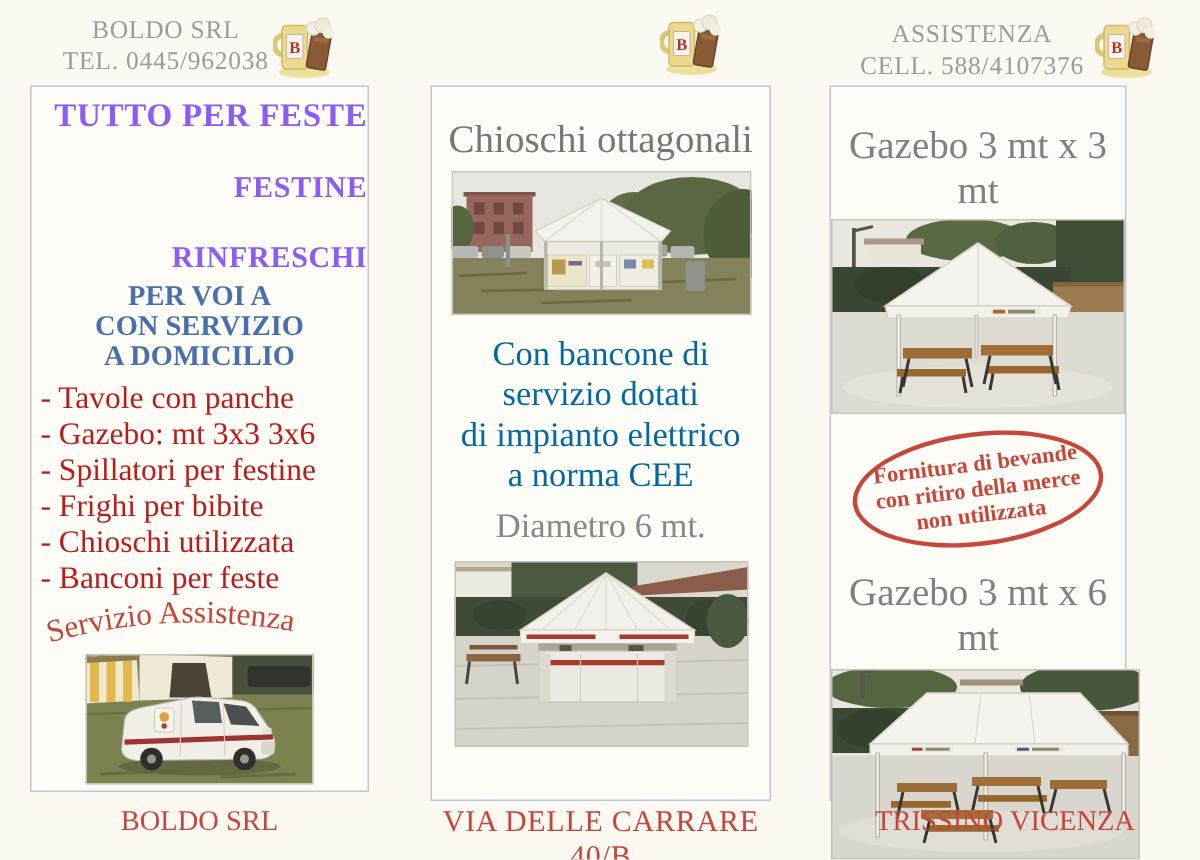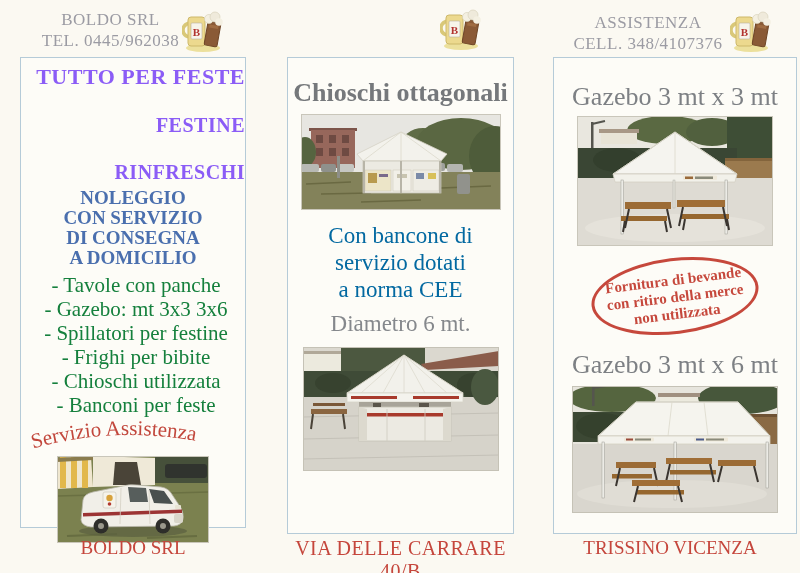--- a/index.html
+++ b/index.html
@@ -13,31 +13,31 @@
   #hdr-left{left:28px;top:9px;width:165px;}
   #hdr-right{left:558px;top:12px;width:180px;}
   .logo{position:absolute;width:42px;height:46px;}
   #logo-left{left:182px;top:7px;}
   #logo-center{left:440px;top:5px;}
   #logo-right{left:730px;top:7px;}
   
   .panel{position:absolute;top:57px;border:1px solid #b5cbd8;background:#fdfcf7;box-sizing:border-box;}
   #panel-left{left:20px;width:226px;height:471px;}
   #panel-center{left:287px;width:227px;height:477px;}
-  #panel-right{left:553px;width:244px;height:477px;}
+  #panel-right{left:553px;width:198px;height:477px;}
   
   .lp-t1{margin-top:6px;text-align:right;font-family:Liberation Serif, serif;
          font-weight:bold;color:#8b5cf6;font-size:22px;letter-spacing:.5px;}
   .lp-t2{margin-top:24px;font-size:20px;}
   .lp-sub{margin-top:4px;text-align:center;font-weight:bold;color:#4a6fae;font-size:19px;line-height:20px;}
-  .lp-list{margin:5px 0 0 6px;color:#15803d;font-size:21px;line-height:24px;text-align:center;}
+  .lp-list{margin:5px 0 0 6px;color:#b91c1c;font-size:21px;line-height:24px;}
   .arc-svg{display:block;margin:1px auto 0 auto;}
   .photo{display:block;margin:2px auto 0 auto;}
   
-  .cp-title{margin-top:20px;text-align:center;color:#75787b;font-size:26px;font-weight:bold;}
+  .cp-title{margin-top:20px;text-align:center;color:#75787b;font-size:26px;}
   .cp-body{margin-top:12px;text-align:center;color:#0369a1;font-size:23px;line-height:27px;}
   .cp-note{margin-top:8px;text-align:center;color:#85888c;font-size:23px;}
   
   .rp-title{margin-top:24px;text-align:center;color:#7d8084;font-size:26px;}
   .rp-title2{margin-top:16px;}
   .oval{width:168px;height:76px;margin:12px auto 0 auto;border:3px solid #c6483c;border-radius:50%;
         transform:rotate(-7deg);box-sizing:border-box;text-align:center;padding-top:11px;}
   .oval div{color:#c6483c;font-weight:bold;font-size:15px;line-height:17px;}
   
   .caption{position:absolute;top:537px;text-align:center;color:#c5463c;}
@@ -74,34 +74,33 @@
 <svg class="logo" id="logo-left" viewBox="0 0 42 46">
     <use href="#logoSym"></use>
   </svg>
 
 <svg class="logo" id="logo-center" viewBox="0 0 42 46">
     <use href="#logoSym"></use>
   </svg>
 
 <div class="hdr" id="hdr-right">
   <div>ASSISTENZA</div>
-  <div>CELL. 348/4107376</div>
+  <div>CELL. 588/4107376</div>
 </div>
 <svg class="logo" id="logo-right" viewBox="0 0 42 46">
     <use href="#logoSym"></use>
   </svg>
 
 <div class="panel" id="panel-left">
   <div class="lp-t1">TUTTO PER FESTE</div>
   <div class="lp-t1 lp-t2">FESTINE</div>
   <div class="lp-t1 lp-t2">RINFRESCHI</div>
   <div class="lp-sub">
-    <div>NOLEGGIO</div>
+    <div>PER VOI A</div>
     <div>CON SERVIZIO</div>
-    <div>DI CONSEGNA</div>
     <div>A DOMICILIO</div>
   </div>
   <div class="lp-list">
     <div>- Tavole con panche</div>
     <div>- Gazebo: mt 3x3 3x6</div>
     <div>- Spillatori per festine</div>
     <div>- Frighi per bibite</div>
     <div>- Chioschi utilizzata</div>
     <div>- Banconi per feste</div>
   </div>
@@ -182,20 +181,21 @@
     <rect x="62" y="47" width="2" height="32" fill="#b8b5a8"></rect>
       <rect x="99" y="47" width="2" height="32" fill="#b8b5a8"></rect>
       <rect x="138" y="47" width="2" height="32" fill="#b8b5a8"></rect>
     <rect x="156" y="60" width="13" height="20" rx="2" fill="#91928c"></rect>
     <rect x="36" y="42" width="3" height="22" fill="#8e8f88"></rect>
     <rect x="0.5" y="0.5" width="199" height="95" fill="none" stroke="#c9c6ba"></rect>
   </svg>
   <div class="cp-body">
     <div>Con bancone di</div>
     <div>servizio dotati</div>
+    <div>di impianto elettrico</div>
     <div>a norma CEE</div>
   </div>
   <div class="cp-note">Diametro 6 mt.</div>
   <svg class="photo" style="margin-top:10px" width="196" height="124" viewBox="0 0 196 124">
     <rect width="196" height="124" fill="#dbd8cf"></rect>
     <rect x="0" y="6" width="38" height="18" fill="#eceade"></rect>
     <rect x="0" y="4" width="40" height="3" fill="#b0a898"></rect>
     <rect x="38" y="0" width="84" height="24" fill="#4c5840"></rect>
     <polygon points="118,17 196,4 196,19 122,23" fill="#8a5c4a"></polygon>
     <rect x="0" y="24" width="196" height="26" fill="#3f4b37"></rect>

